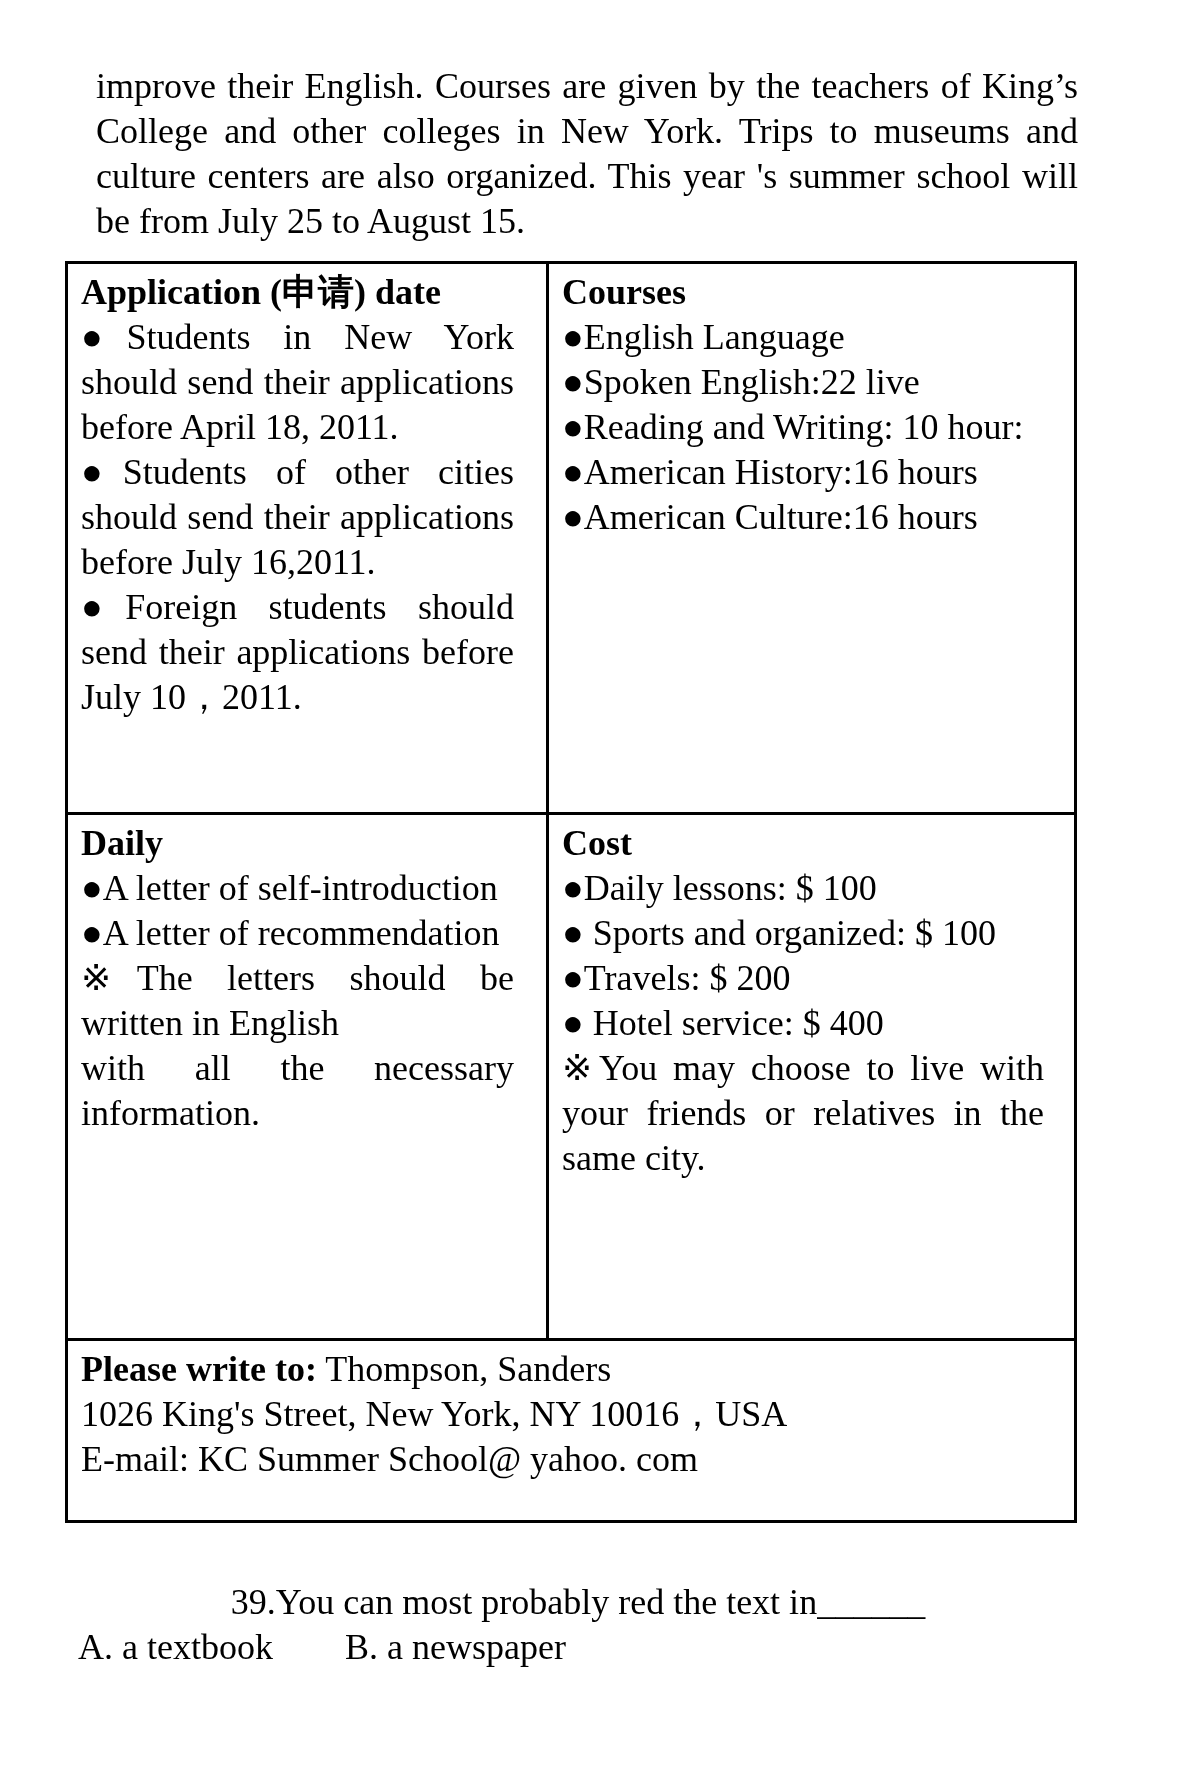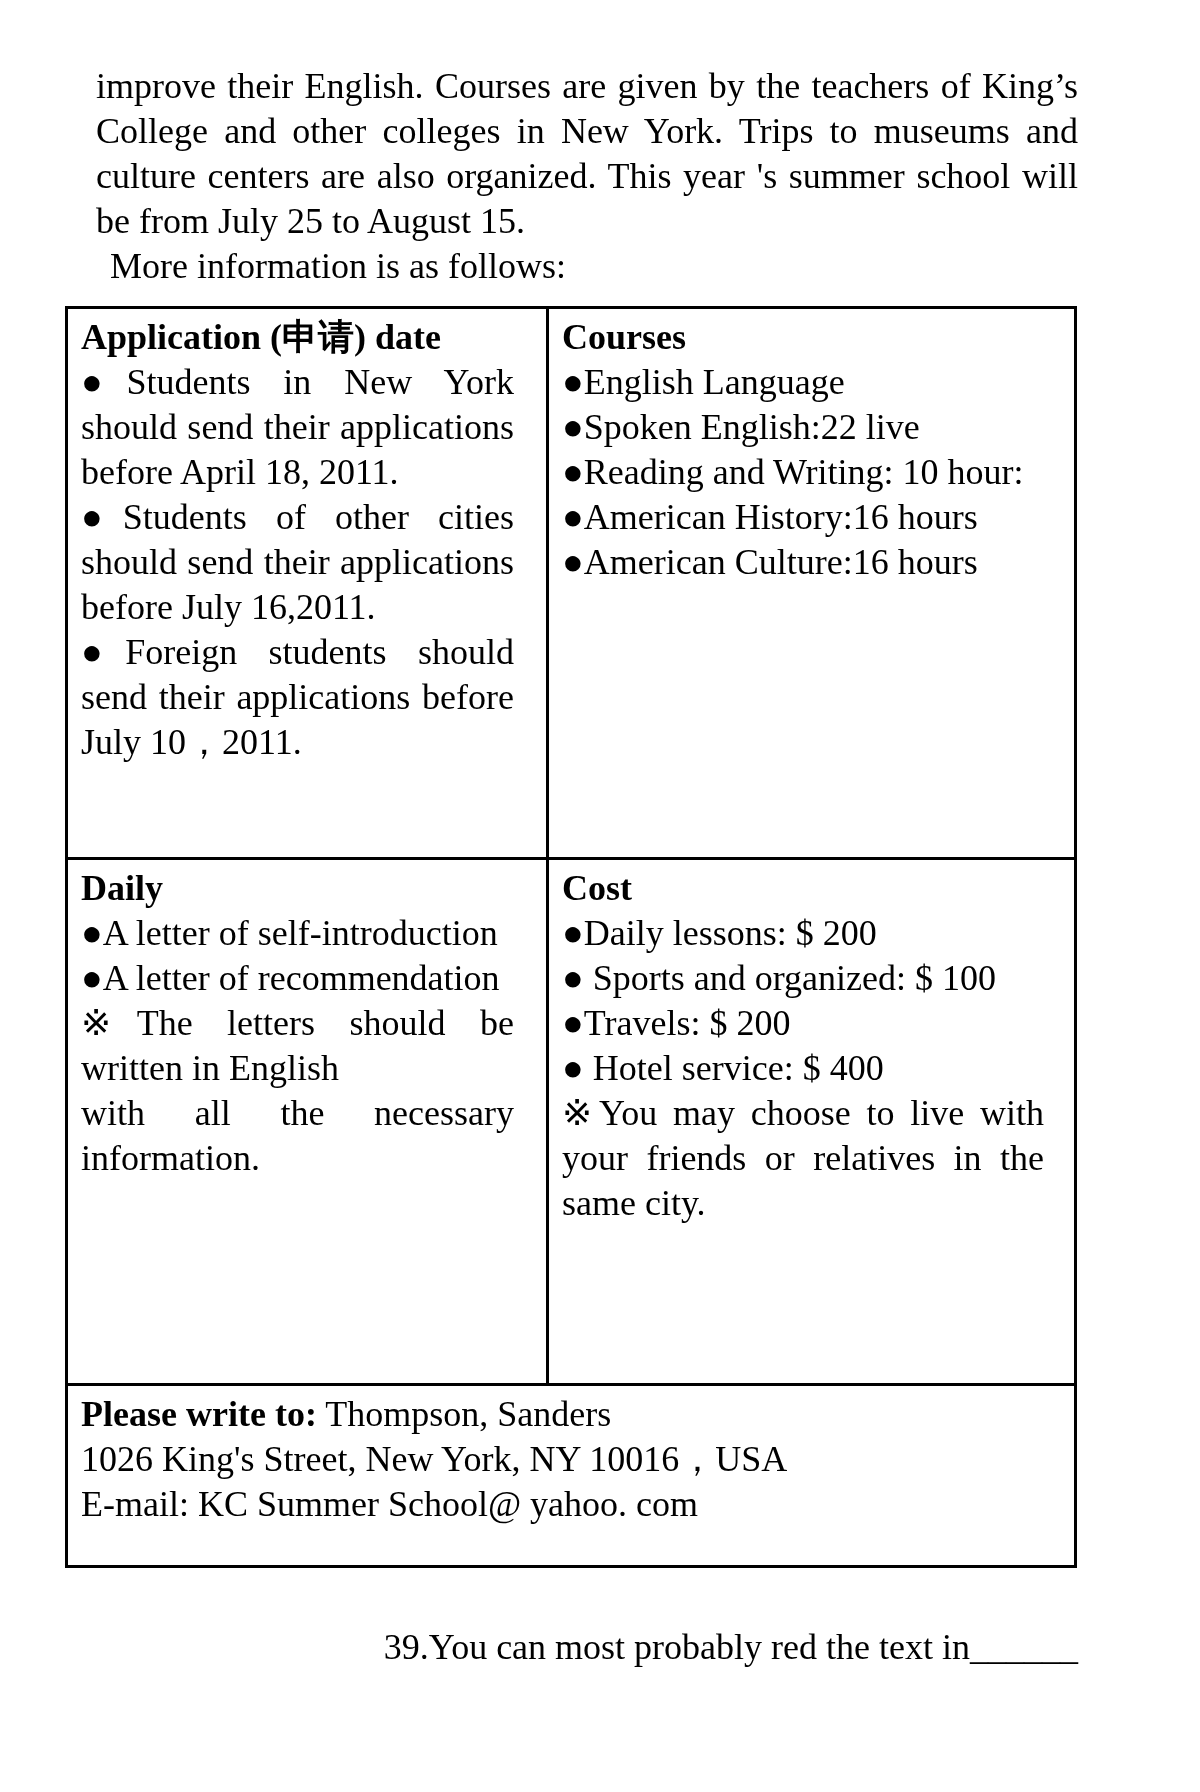--- a/index.html
+++ b/index.html
@@ -44,30 +44,29 @@
   tr.row-3 { height: 182px; padding-left: 28px; }
   .cell-header { font-weight: bold; }
   .cell-item { text-align: justify; }
   td.contact-cell { padding: 6px 16px 6px 13px; }
   .contact-line { text-align: left; }
   .contact-label { font-weight: bold; }
 
   .question-block {
     margin: 57px 122px 0 78px;
   }
-  .question-line { text-align: right; }
+  .question-line { text-align: center; }
   .options-line { white-space: pre; text-align: left; }
 </style>
 </head>
 <body>
 
 <div class="page">
 
   <p class="intro">improve their English. Courses are given by the teachers of King’s College and other colleges in New York. Trips to museums and culture centers are also organized. This year 's summer school will be from July 25 to August 15.</p>
-  <p class="more-info">More information is as follows:</p>
 
   <table class="info-table">
     <colgroup>
       <col class="col-left">
       <col class="col-right">
     </colgroup>
     <tbody>
         <tr class="row-1">
       <td>
         <div class="cell-header">Application (申请) date</div>
@@ -87,36 +86,37 @@
     <tr class="row-2">
       <td>
         <div class="cell-header">Daily</div>
         <div class="cell-item">●A letter of self-introduction</div>
         <div class="cell-item">●A letter of recommendation</div>
         <div class="cell-item">※The letters should be written in English</div>
         <div class="cell-item">with all the necessary information.</div>
       </td>
       <td class="right-col">
         <div class="cell-header">Cost</div>
-        <div class="cell-item">●Daily lessons: $ 200</div>
+        <div class="cell-item">●Daily lessons: $ 100</div>
         <div class="cell-item">● Sports and organized: $ 100</div>
         <div class="cell-item">●Travels: $ 200</div>
         <div class="cell-item">● Hotel service: $ 400</div>
         <div class="cell-item">※You may choose to live with your friends or relatives in the same city.</div>
       </td>
     </tr>
     <tr class="row-3">
       <td class="contact-cell" colspan="2">
         <div class="contact-line">
           <span class="contact-label">Please write to:</span><span> Thompson, Sanders</span>
         </div>
         <div class="contact-line">1026 King's Street, New York, NY 10016，USA</div>
         <div class="contact-line">E-mail: KC Summer School@ yahoo. com</div>
       </td>
     </tr>
   </tbody>
     </table>
 
   <div class="question-block">
     <p class="question-line">39.You can most probably red the text in______</p>
+    <p class="options-line">A. a textbook        B. a newspaper</p>
   </div>
 
 </div>
 
 </body></html>

